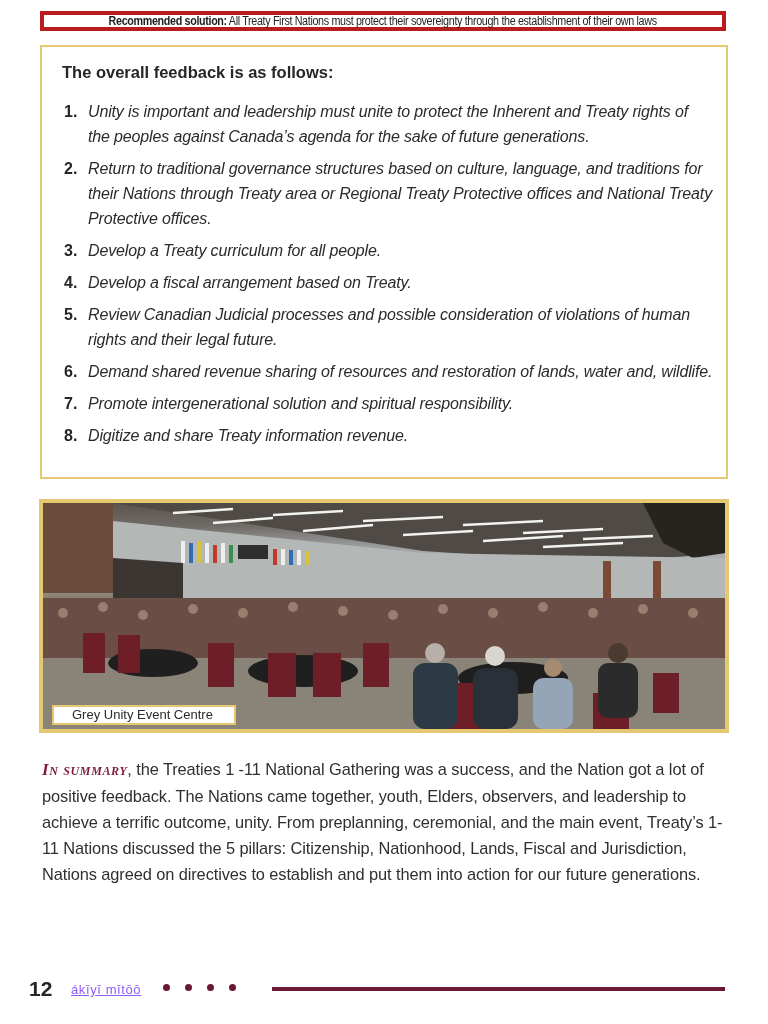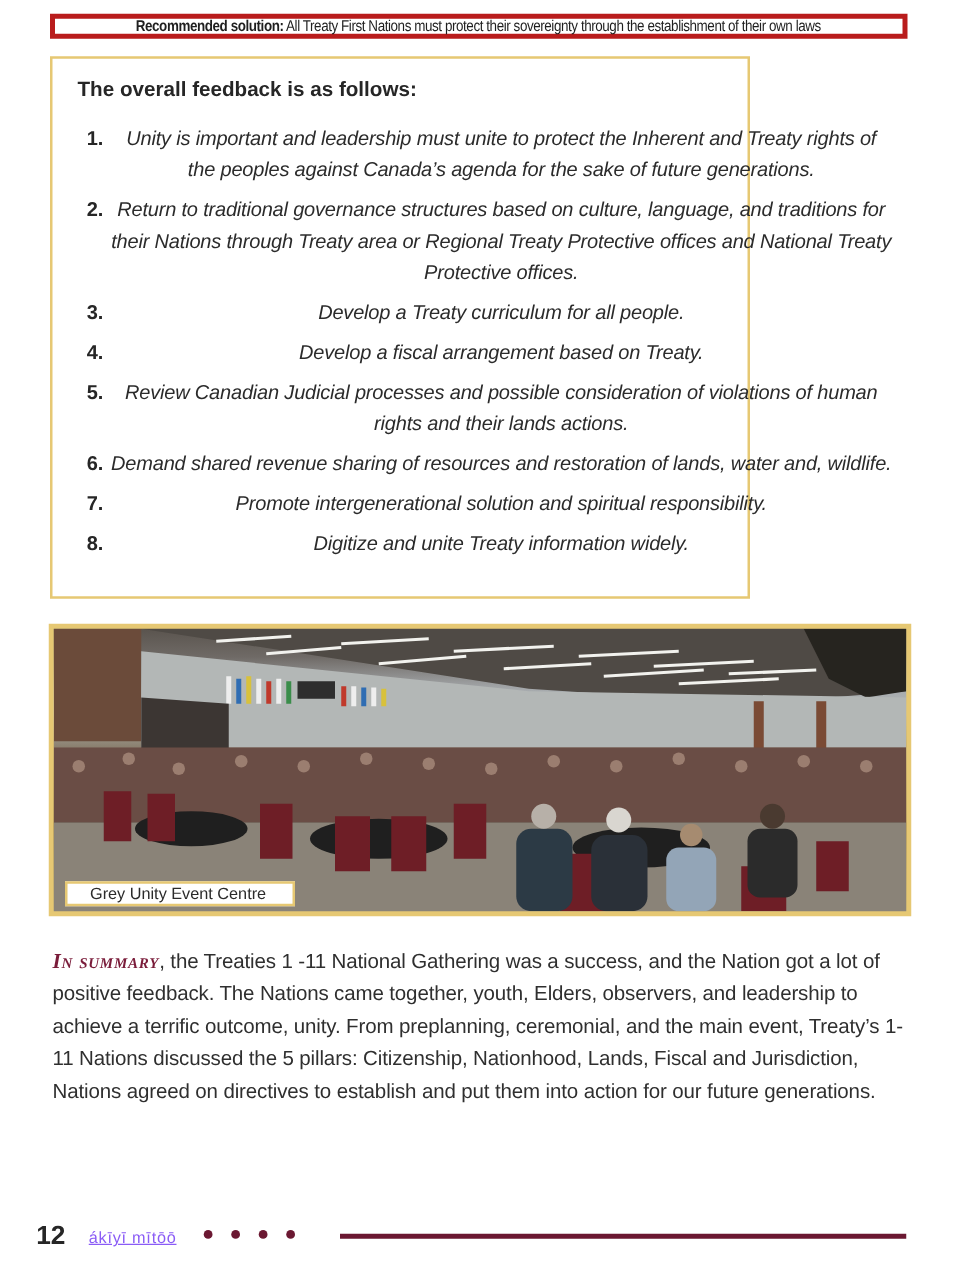--- a/index.html
+++ b/index.html
@@ -11,22 +11,22 @@
     position: absolute; left: 40px; top: 11px; width: 686px; height: 20px;
     border: 4px solid #b91c1c; box-sizing: border-box;
     display: flex; align-items: center; justify-content: center;
     font-family: "Liberation Sans", sans-serif; font-size: 12.5px; letter-spacing: -0.4px;
     transform-origin: center; color: #1f1f1f;
   }
   .rec-bar .rec-inner { transform: scaleX(0.86); white-space: nowrap; }
   .rec-bar b { font-weight: bold; }
 
   .feedback-box {
-    position: absolute; left: 40px; top: 45px; width: 560px; height: 434px;
-    border: 2px solid #e6c873; box-sizing: border-box; background: #fff; text-align: center;
+    position: absolute; left: 40px; top: 45px; width: 688px; height: 434px;
+    border: 2px solid #e6c873; box-sizing: border-box; background: #fff;
   }
   .feedback-title {
     position: absolute; left: 20px; top: 16px; font-size: 16.5px; font-weight: bold; color: #262626;
   }
   .feedback-list { position: absolute; left: 22px; top: 52px; width: 650px; margin: 0; padding: 0; list-style: none; }
   .feedback-list li {
     display: flex; font-size: 16px; line-height: 25px; margin-bottom: 7px; color: #2b2b2b;
   }
   .feedback-list .num { width: 24px; flex: 0 0 24px; font-weight: bold; color: #262626; }
   .feedback-list .txt { flex: 1; letter-spacing: -0.15px; font-style: italic; }
@@ -86,33 +86,33 @@
     <li>
         <span class="num">3.</span>
         <span class="txt">Develop a Treaty curriculum for all people.</span>
       </li>
     <li>
         <span class="num">4.</span>
         <span class="txt">Develop a fiscal arrangement based on Treaty.</span>
       </li>
     <li>
         <span class="num">5.</span>
-        <span class="txt">Review Canadian Judicial processes and possible consideration of violations of human rights and their lands actions.</span>
+        <span class="txt">Review Canadian Judicial processes and possible consideration of violations of human rights and their legal future.</span>
       </li>
     <li>
         <span class="num">6.</span>
         <span class="txt">Demand shared revenue sharing of resources and restoration of lands, water and, wildlife.</span>
       </li>
     <li>
         <span class="num">7.</span>
         <span class="txt">Promote intergenerational solution and spiritual responsibility.</span>
       </li>
     <li>
         <span class="num">8.</span>
-        <span class="txt">Digitize and unite Treaty information widely.</span>
+        <span class="txt">Digitize and share Treaty information revenue.</span>
       </li>
   </ol>
 </div>
 
 <div class="photo-frame">
   <div class="photo">
     <svg viewBox="0 0 682 226" preserveAspectRatio="none">
 
       <polygon points="0,0 682,0 682,50 560,60 380,48 200,20 70,0" fill="#4f4a45"></polygon>
       <g stroke="#f2f2ee" stroke-width="2.5">

